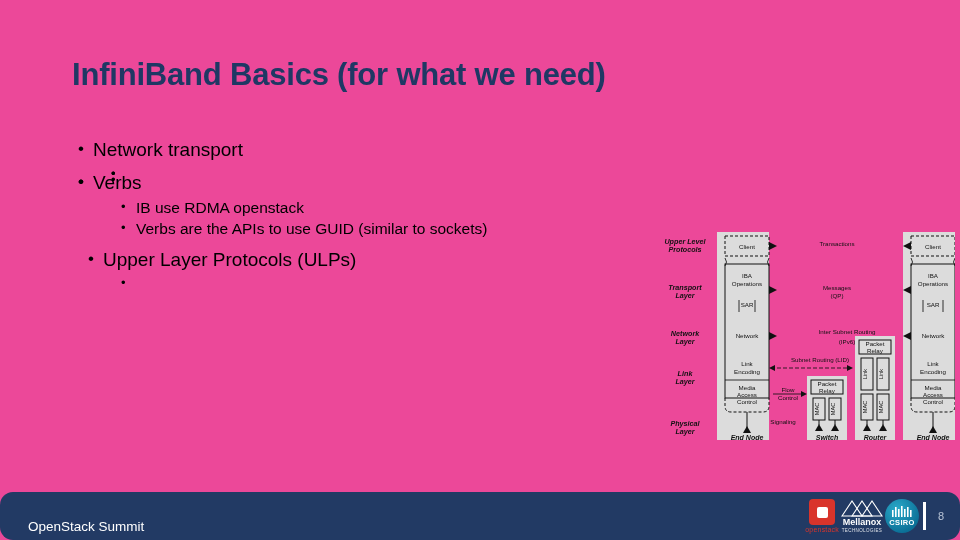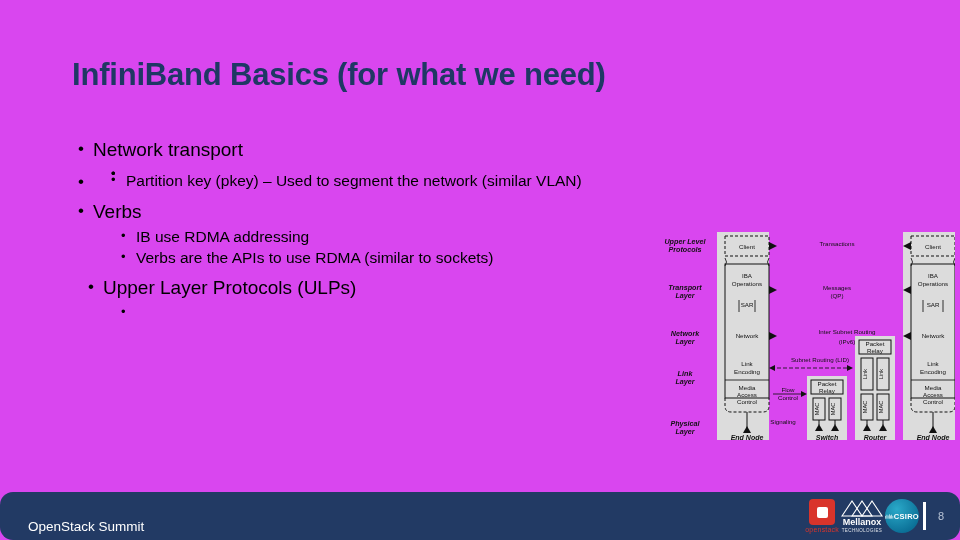--- a/index.html
+++ b/index.html
@@ -1,21 +1,21 @@
 <!DOCTYPE html>
 <html><head>
 <meta charset="utf-8">
 <style>
   html,body{margin:0;padding:0;}
   body{
     width:960px;height:540px;overflow:hidden;background:#ffffff;
     font-family:"Liberation Sans", sans-serif;
     -webkit-font-smoothing:antialiased;
   }
-  .slide{position:relative;width:960px;height:540px;background:#d946ef;}
+  .slide{position:relative;width:960px;height:540px;background:#ec4899;}
 
   
   .slide-title{
     position:absolute;left:72px;top:58px;width:790px;
     font-size:31px;font-weight:bold;color:#1f3864;
     letter-spacing:-0.2px;line-height:1.1;
   }
 
   
   .body{position:absolute;left:60px;top:138px;width:620px;}
@@ -49,21 +49,21 @@
 
   .os-logo{width:26px;height:26px;border-radius:4px;background:#d9342b;display:flex;align-items:center;justify-content:center;}
   .os-logo .inner{width:11px;height:11px;background:#fff;border-radius:2px;}
   .os-word{font-size:7px;color:#d9342b;margin-top:1px;letter-spacing:0.2px;}
 
   .mlx{display:flex;flex-direction:column;align-items:center;color:#fff;}
   .mlx .word{font-size:9px;font-weight:bold;line-height:1;margin-top:1px;}
   .mlx .sub{font-size:4.5px;letter-spacing:0.4px;margin-top:1px;opacity:.85;}
 
   .csiro{width:34px;height:34px;border-radius:50%;background:radial-gradient(circle at 35% 30%,#2aa9c9,#0b6f96 75%);
-    display:flex;align-items:center;justify-content:center;color:#fff;}
+    display:flex;flex-direction:column;align-items:center;justify-content:center;color:#fff;}
   .csiro .word{font-size:7.5px;font-weight:bold;letter-spacing:.3px;margin-top:1px;}
 
   .divider{width:3px;height:28px;background:#ffffff;margin:0 4px;}
   .pagenum{color:#b9c4d6;font-size:11px;width:22px;text-align:center;}
 </style>
 </head>
 <body>
 
 <div class="slide">
 
@@ -81,33 +81,33 @@
       <div class="b2">
         <span class="dot">•</span>
       </div>
     </div>
 
     <div class="grp">
       <div class="b1">
         <span class="dot">•</span>
       </div>
       <div class="b2">
-        <span class="dot">•</span><span>Partition key (pkey) – Used to segment the network (similar VLAN)</span>
+        <span class="dot">•</span>
       </div>
     </div>
 
     <div class="grp">
       <div class="b1">
         <span class="dot">•</span><span>Verbs</span>
       </div>
       <div class="b2 deep">
-        <span class="dot">•</span><span>IB use RDMA addressing</span>
+        <span class="dot">•</span><span>IB use RDMA openstack</span>
       </div>
       <div class="b2 deep">
-        <span class="dot">•</span><span>Verbs are the APIs to use RDMA (similar to sockets)</span>
+        <span class="dot">•</span><span>Verbs are the APIs to use GUID (similar to sockets)</span>
       </div>
     </div>
 
     <div class="grp tight">
       <div class="b1 deep">
         <span class="dot">•</span><span>Upper Layer Protocols (ULPs)</span>
       </div>
       <div class="b2 deep">
         <span class="dot">•</span>
       </div>

